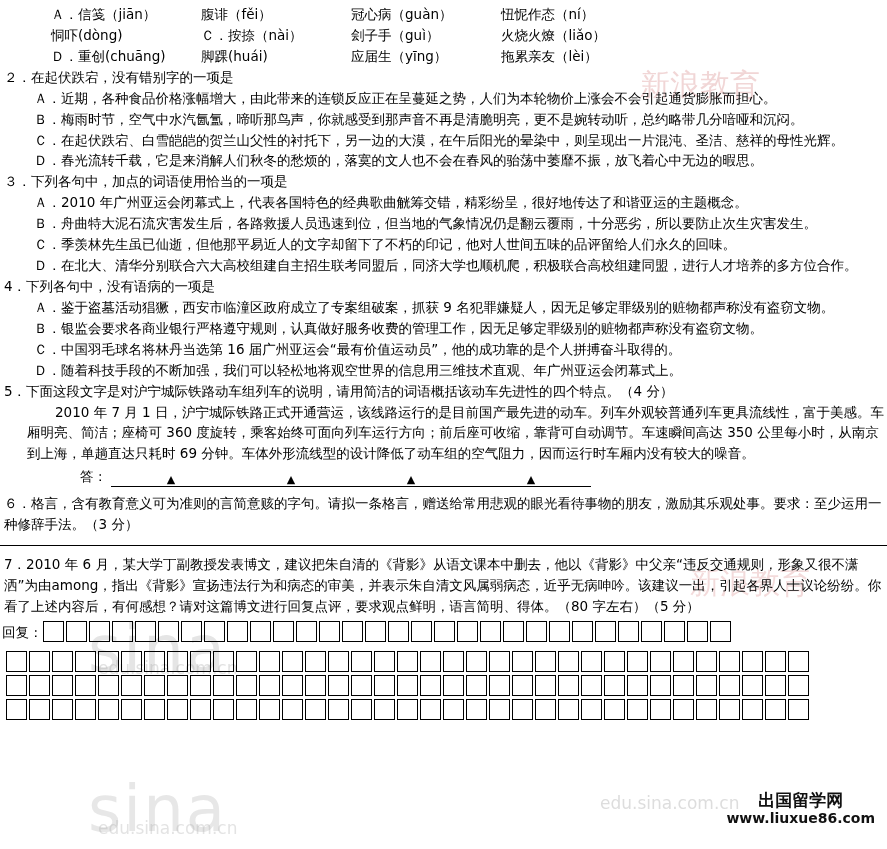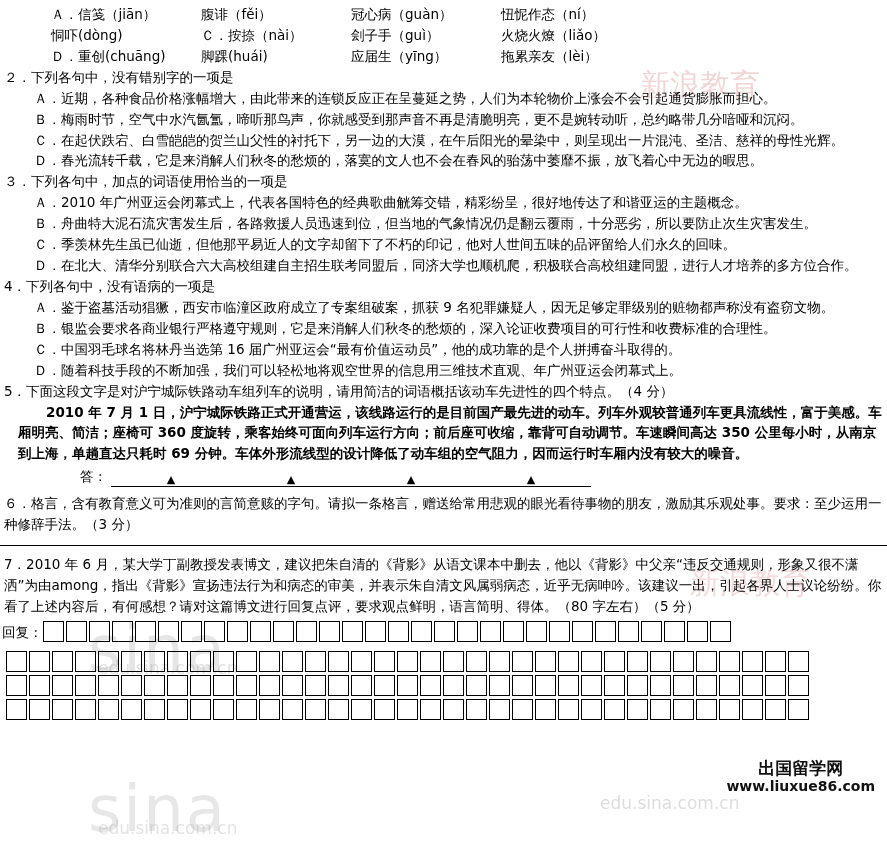--- a/index.html
+++ b/index.html
@@ -20,21 +20,21 @@
     padding:4px 0 0 0;
     box-sizing:border-box;
   }
   .qline{padding-left:4px;}
   .opt-row{display:flex;padding-left:51px;}
   .opt{white-space:nowrap;}
   .w1{min-width:150px;}
   .w2{min-width:150px;}
   .w3{min-width:150px;}
   .sub{padding-left:34px;text-indent:0;}
-  .body-para{padding-left:18px;text-indent:0;font-weight:bold;}
+  .body-para{padding-left:27px;text-indent:0;}
   .ans-line{padding-left:80px;display:flex;align-items:flex-end;gap:0;margin-top:2px;}
   .ans-label{margin-right:4px;}
   .blankbox{
     display:inline-block;
     border-bottom:1px solid #000;
     height:17px;
     position:relative;
     width:120px;
   }
   .tri{
@@ -70,21 +70,21 @@
     white-space:nowrap;
   }
   .wm-sina-1{top:62px;left:640px;font-size:30px;color:rgba(200,90,90,0.25);}
   .wm-sina-2{top:560px;left:690px;font-size:30px;color:rgba(200,90,90,0.22);}
   .wm-edu-1{top:600px;left:88px;font-size:64px;color:rgba(170,170,170,0.30);letter-spacing:2px;}
   .wm-edu-1b{top:655px;left:98px;font-size:17px;color:rgba(170,170,170,0.35);}
   .wm-edu-2{top:760px;left:88px;font-size:64px;color:rgba(170,170,170,0.28);letter-spacing:2px;}
   .wm-edu-2b{top:815px;left:98px;font-size:17px;color:rgba(170,170,170,0.33);}
   .wm-edu-3{top:790px;left:600px;font-size:17px;color:rgba(170,170,170,0.40);}
   .wm-site{
-    position:absolute;top:758px;right:12px;text-align:center;
+    position:absolute;top:790px;right:12px;text-align:center;
     color:#111;font-size:17px;font-weight:bold;line-height:1.2;
   }
   .wm-site small{display:block;font-size:14px;font-weight:bold;}
   .content{position:relative;z-index:2;}
 </style>
 </head>
 <body>
 
 <div class="page">
 
@@ -115,40 +115,40 @@
       <span class="opt">火烧火燎（liǎo）</span>
     </div>
     <div class="opt-row">
       <span class="opt w1">Ｄ．重创(chuāng)</span>
       <span class="opt w2">脚踝(huái)</span>
       <span class="opt w3">应届生（yīng）</span>
       <span class="opt">拖累亲友（lèi）</span>
     </div>
 
     <div class="qline">
-      <span>２．</span><span>下列各句中，没有错别字的一项是</span>
+      <span>２．</span><span>在起伏跌宕，没有错别字的一项是</span>
     </div>
     <div class="sub">Ａ．近期，各种食品价格涨幅增大，由此带来的连锁反应正在呈蔓延之势，人们为本轮物价上涨会不会引起通货膨胀而担心。</div>
     <div class="sub">Ｂ．梅雨时节，空气中水汽氤氲，啼听那鸟声，你就感受到那声音不再是清脆明亮，更不是婉转动听，总约略带几分喑哑和沉闷。</div>
     <div class="sub">Ｃ．在起伏跌宕、白雪皑皑的贺兰山父性的衬托下，另一边的大漠，在午后阳光的晕染中，则呈现出一片混沌、圣洁、慈祥的母性光辉。</div>
     <div class="sub">Ｄ．春光流转千载，它是来消解人们秋冬的愁烦的，落寞的文人也不会在春风的骀荡中萎靡不振，放飞着心中无边的暇思。</div>
 
     <div class="qline">
       <span>３．</span><span>下列各句中，加点的词语使用恰当的一项是</span>
     </div>
     <div class="sub">Ａ．2010 年广州亚运会闭幕式上，代表各国特色的经典歌曲觥筹交错，精彩纷呈，很好地传达了和谐亚运的主题概念。</div>
     <div class="sub">Ｂ．舟曲特大泥石流灾害发生后，各路救援人员迅速到位，但当地的气象情况仍是翻云覆雨，十分恶劣，所以要防止次生灾害发生。</div>
     <div class="sub">Ｃ．季羡林先生虽已仙逝，但他那平易近人的文字却留下了不朽的印记，他对人世间五味的品评留给人们永久的回味。</div>
     <div class="sub">Ｄ．在北大、清华分别联合六大高校组建自主招生联考同盟后，同济大学也顺机爬，积极联合高校组建同盟，进行人才培养的多方位合作。</div>
 
     <div class="qline">
       <span>4．</span><span>下列各句中，没有语病的一项是</span>
     </div>
     <div class="sub">Ａ．鉴于盗墓活动猖獗，西安市临潼区政府成立了专案组破案，抓获 9 名犯罪嫌疑人，因无足够定罪级别的赃物都声称没有盗窃文物。</div>
-    <div class="sub">Ｂ．银监会要求各商业银行严格遵守规则，它是来消解人们秋冬的愁烦的，深入论证收费项目的可行性和收费标准的合理性。</div>
+    <div class="sub">Ｂ．银监会要求各商业银行严格遵守规则，认真做好服务收费的管理工作，因无足够定罪级别的赃物都声称没有盗窃文物。</div>
     <div class="sub">Ｃ．中国羽毛球名将林丹当选第 16 届广州亚运会“最有价值运动员”，他的成功靠的是个人拼搏奋斗取得的。</div>
     <div class="sub">Ｄ．随着科技手段的不断加强，我们可以轻松地将观空世界的信息用三维技术直观、年广州亚运会闭幕式上。</div>
 
     <div class="qline">
       <span>5．</span><span>下面这段文字是对沪宁城际铁路动车组列车的说明，请用简洁的词语概括该动车先进性的四个特点。（4 分）</span>
     </div>
     <div class="body-para" style="text-indent:28px;">2010 年 7 月 1 日，沪宁城际铁路正式开通营运，该线路运行的是目前国产最先进的动车。列车外观较普通列车更具流线性，富于美感。车厢明亮、简洁；座椅可 360 度旋转，乘客始终可面向列车运行方向；前后座可收缩，靠背可自动调节。车速瞬间高达 350 公里每小时，从南京到上海，单趟直达只耗时 69 分钟。车体外形流线型的设计降低了动车组的空气阻力，因而运行时车厢内没有较大的噪音。</div>
     <div class="ans-line">
       <span class="ans-label">答：</span>
       <span class="blankbox">

